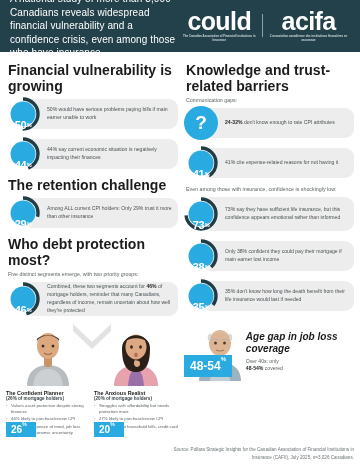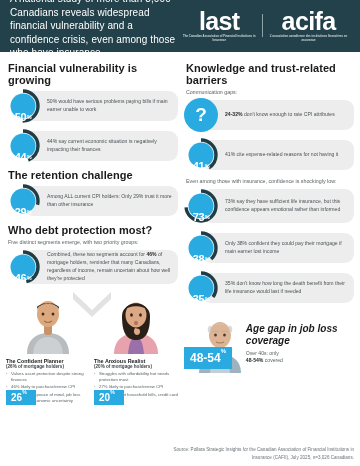--- a/index.html
+++ b/index.html
@@ -46,21 +46,21 @@
   .logo-divider {
     width: 1px; background: #8ea3a8;
     margin: 4px 6px 6px 6px; align-self: stretch;
   }
 
   
   .columns { display: flex; padding: 6px 6px 0 6px; gap: 6px; }
   .col { width: 172px; }
 
   .sec-title {
-    font-size: 11px; font-weight: bold; color: #1b1b1b;
+    font-size: 14px; font-weight: bold; color: #1b1b1b;
     margin: 4px 0 3px 2px; letter-spacing: 0.05px;
   }
   .sec-sub {
     font-size: 5.3px; color: #5b6366; margin: 0 0 3px 2px;
   }
 
   
   .stat {
     position: relative;
     display: flex; align-items: center;
@@ -153,21 +153,21 @@
 </style>
 </head>
 <body>
 
 <div class="page">
 
   <div class="header">
     <div class="header-title">A national study of more than 3,000 Canadians reveals widespread financial vulnerability and a confidence crisis, even among those who have insurance</div>
     <div class="logos">
       <div class="logo-block">
-        <div class="logo-word">last</div>
+        <div class="logo-word">could</div>
         <div class="logo-sub">The Canadian Association of Financial Institutions in Insurance</div>
       </div>
       <div class="logo-divider"></div>
       <div class="logo-block">
         <div class="logo-word">acifa</div>
         <div class="logo-sub">L'association canadienne des institutions financières en assurance</div>
       </div>
     </div>
   </div>
 

